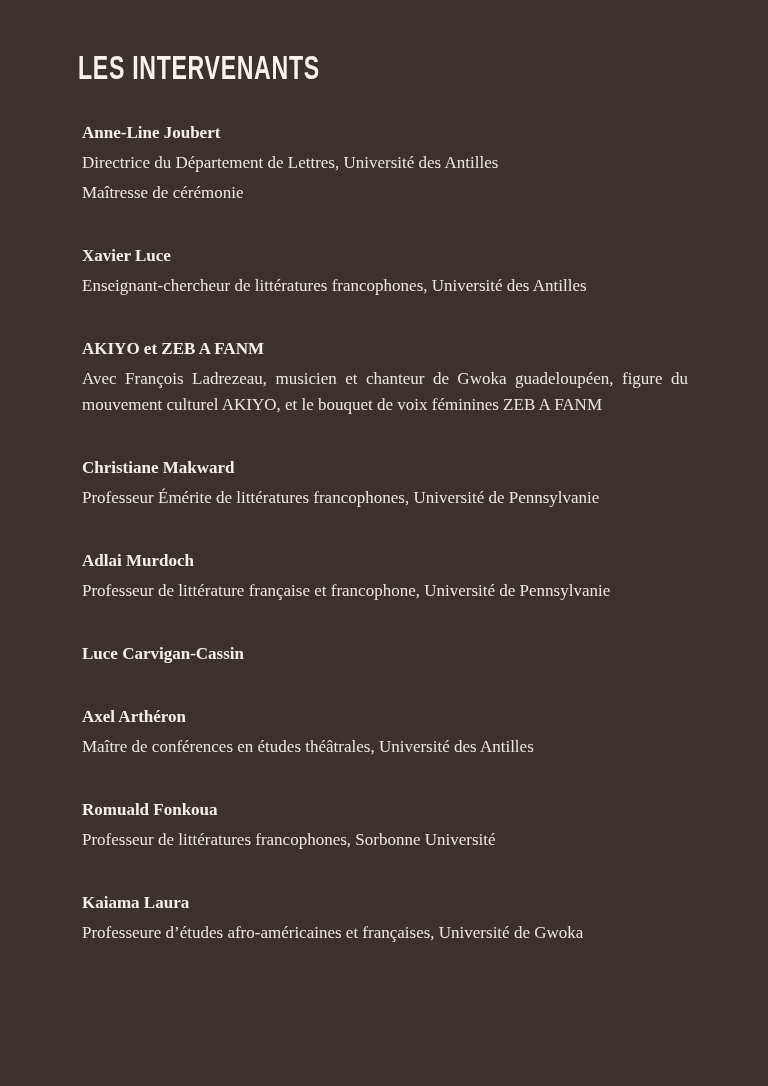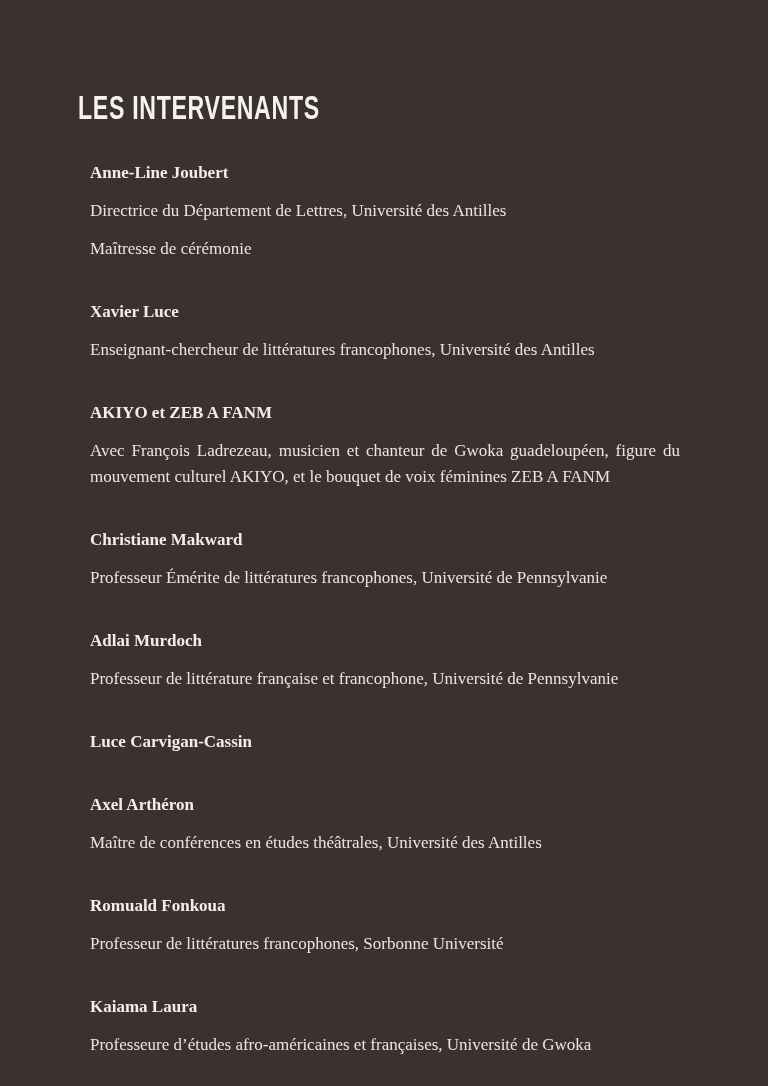--- a/index.html
+++ b/index.html
@@ -11,46 +11,46 @@
   }
   body {
     background: #3b322f;
     color: #f1ebe5;
     font-family: "Liberation Serif", serif;
   }
   .page {
     box-sizing: border-box;
     width: 768px;
     height: 1086px;
-    padding: 88px 76px 0 78px;
+    padding: 48px 76px 0 78px;
   }
   .page-title {
     margin: 0 0 32px 0;
     font-family: "Liberation Sans", sans-serif;
     font-weight: 600;
     font-size: 33px;
     line-height: 40px;
     letter-spacing: 1px;
     color: #f6f2ee;
     transform: scaleX(0.70);
     transform-origin: left center;
     white-space: nowrap;
   }
   .speaker {
     margin: 0 0 37px 0;
   }
   .speaker-name {
-    margin: 12px;
+    margin: 4px;
     font-size: 17px;
     line-height: 26px;
     font-weight: bold;
     color: #f3eee8;
   }
   .speaker-role {
-    margin: 12px;
+    margin: 4px;
     font-size: 17px;
     line-height: 26px;
     text-align: justify;
     color: #ece5de;
   }
 </style>
 </head>
 <body style="background: rgb(59, 50, 47); color: rgb(241, 235, 229);">
 
 <div class="page">

